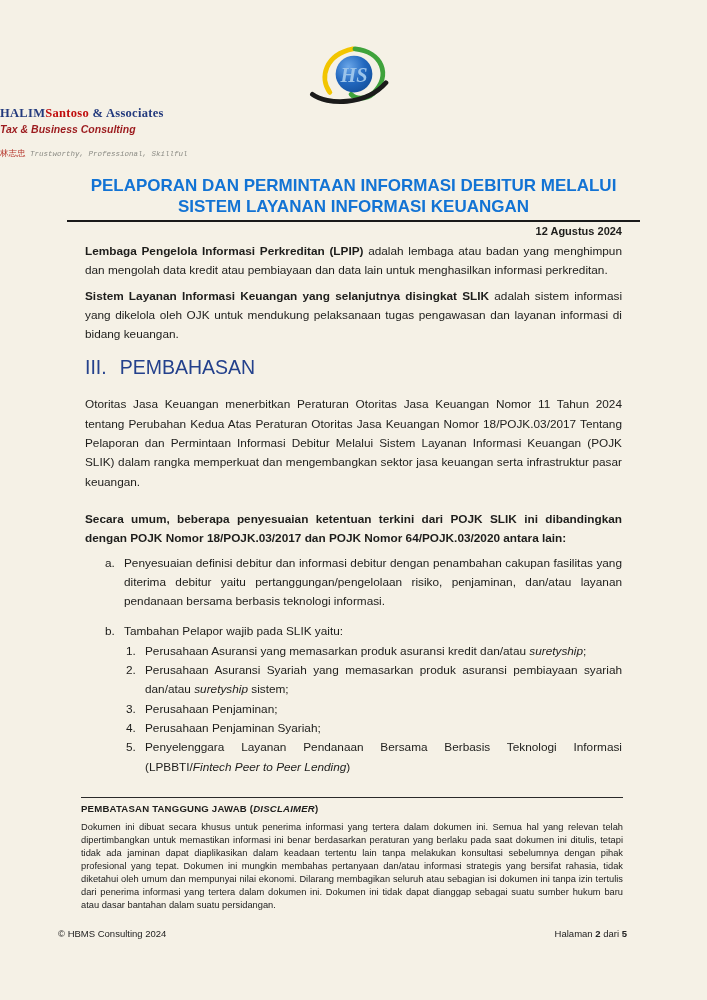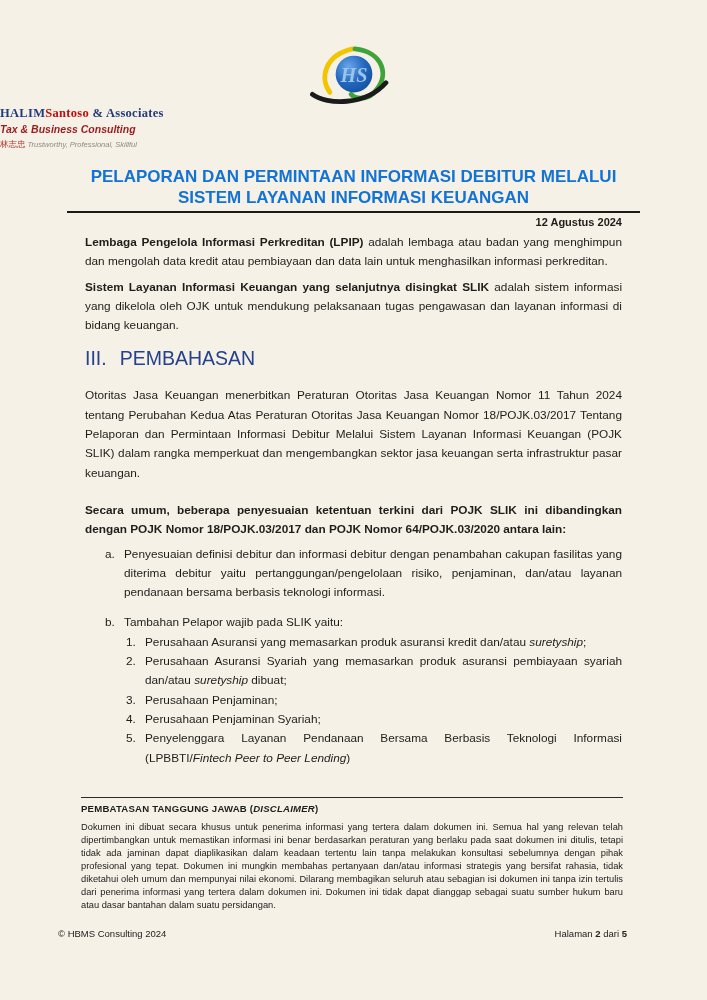--- a/index.html
+++ b/index.html
@@ -14,21 +14,21 @@
   
   .logo { padding-top:46px; }
   .emblem { display:block; margin:0 auto; }
   .sw-yellow { stroke: var(--swoosh_yellow, #f2c500); fill:none; }
   .sw-green  { stroke: var(--swoosh_green, #3fa33c); fill:none; }
   .sw-black  { stroke: var(--swoosh_black, #1b1b1b); fill:none; }
   .logo-name { font-family:"Liberation Serif", serif; font-size:12.5px; font-weight:bold; margin-top:2px; letter-spacing:.3px; }
   .logo-name .halim, .logo-name .assoc { color: var(--logo_navy, #233a7d); }
   .logo-name .santoso { color: var(--logo_red, #c00c0c); }
   .logo-tagline { font-size:10.5px; font-weight:bold; font-style:italic; color: var(--tagline_red, #9c1b1e); margin-top:2px; }
-  .logo-motto { font-size:7.5px; color: var(--motto_gray, #8c8c85); margin-top:4px; }
+  .logo-motto { font-size:7.5px; color: var(--motto_gray, #8c8c85); margin-top:13px;font-family:Liberation Mono, monospace; }
   .logo-motto .chinese { color:#b5342a; font-size:8.5px; }
   .logo-motto .motto { font-style:italic; }
   
   .content { padding:0 85px; }
   .doc-title { margin-top:15px; text-align:center; color: var(--title_blue, #1273d4);
     font-size:17px; line-height:21px; font-weight:bold; white-space:nowrap; }
   .title-rule { border-top:2px solid #1a1a1a; margin:3px -18px 0 -18px; height:0; }
   .doc-date { text-align:right; font-weight:bold; font-size:11px; line-height:14px; margin-top:2px; }
   .para { margin-top:4px; font-size:11.8px; line-height:19.3px; text-align:justify; }
   .para-lead { margin-top:6px; }
@@ -121,21 +121,21 @@
       <span class="text">Tambahan Pelapor wajib pada SLIK yaitu:</span>
     </div>
 
     <div class="num-list">
       <div class="num-item">
         <span class="marker">1.</span>
         <span class="text"><span>Perusahaan Asuransi yang memasarkan produk asuransi kredit dan/atau </span><em>suretyship</em><span>;</span></span>
       </div>
       <div class="num-item">
         <span class="marker">2.</span>
-        <span class="text"><span>Perusahaan Asuransi Syariah yang memasarkan produk asuransi pembiayaan syariah dan/atau </span><em>suretyship</em><span> dibuat;</span></span>
+        <span class="text"><span>Perusahaan Asuransi Syariah yang memasarkan produk asuransi pembiayaan syariah dan/atau </span><em>suretyship</em><span> sistem;</span></span>
       </div>
       <div class="num-item">
         <span class="marker">3.</span>
         <span class="text"><span>Perusahaan Penjaminan;</span><em></em><span></span></span>
       </div>
       <div class="num-item">
         <span class="marker">4.</span>
         <span class="text"><span>Perusahaan Penjaminan Syariah;</span><em></em><span></span></span>
       </div>
       <div class="num-item">

